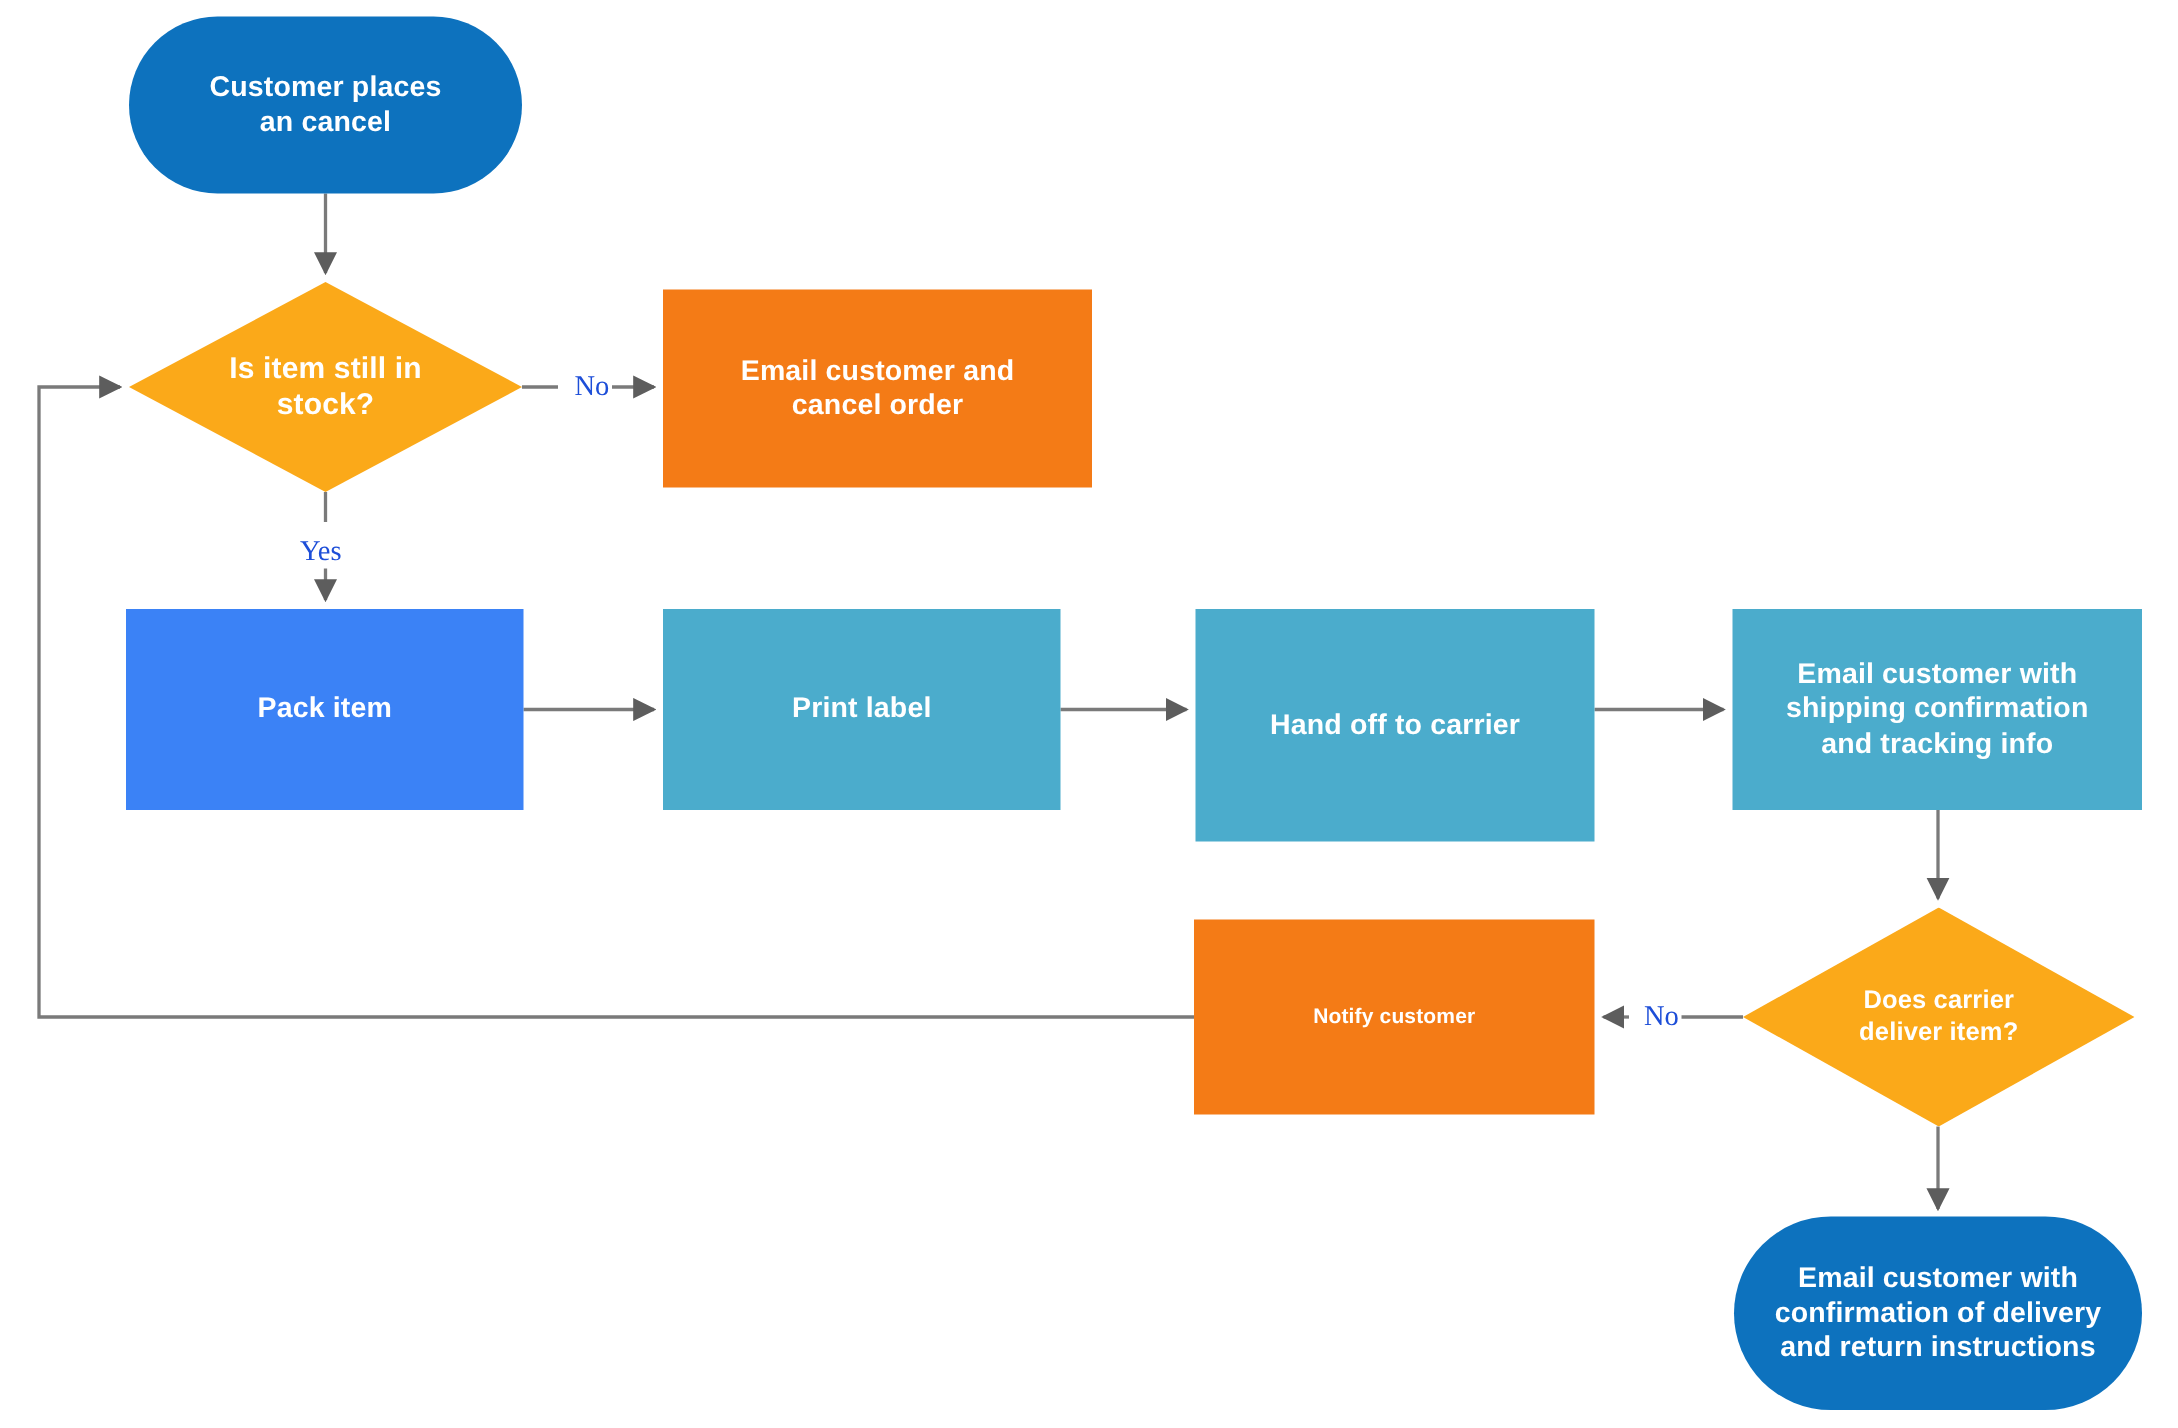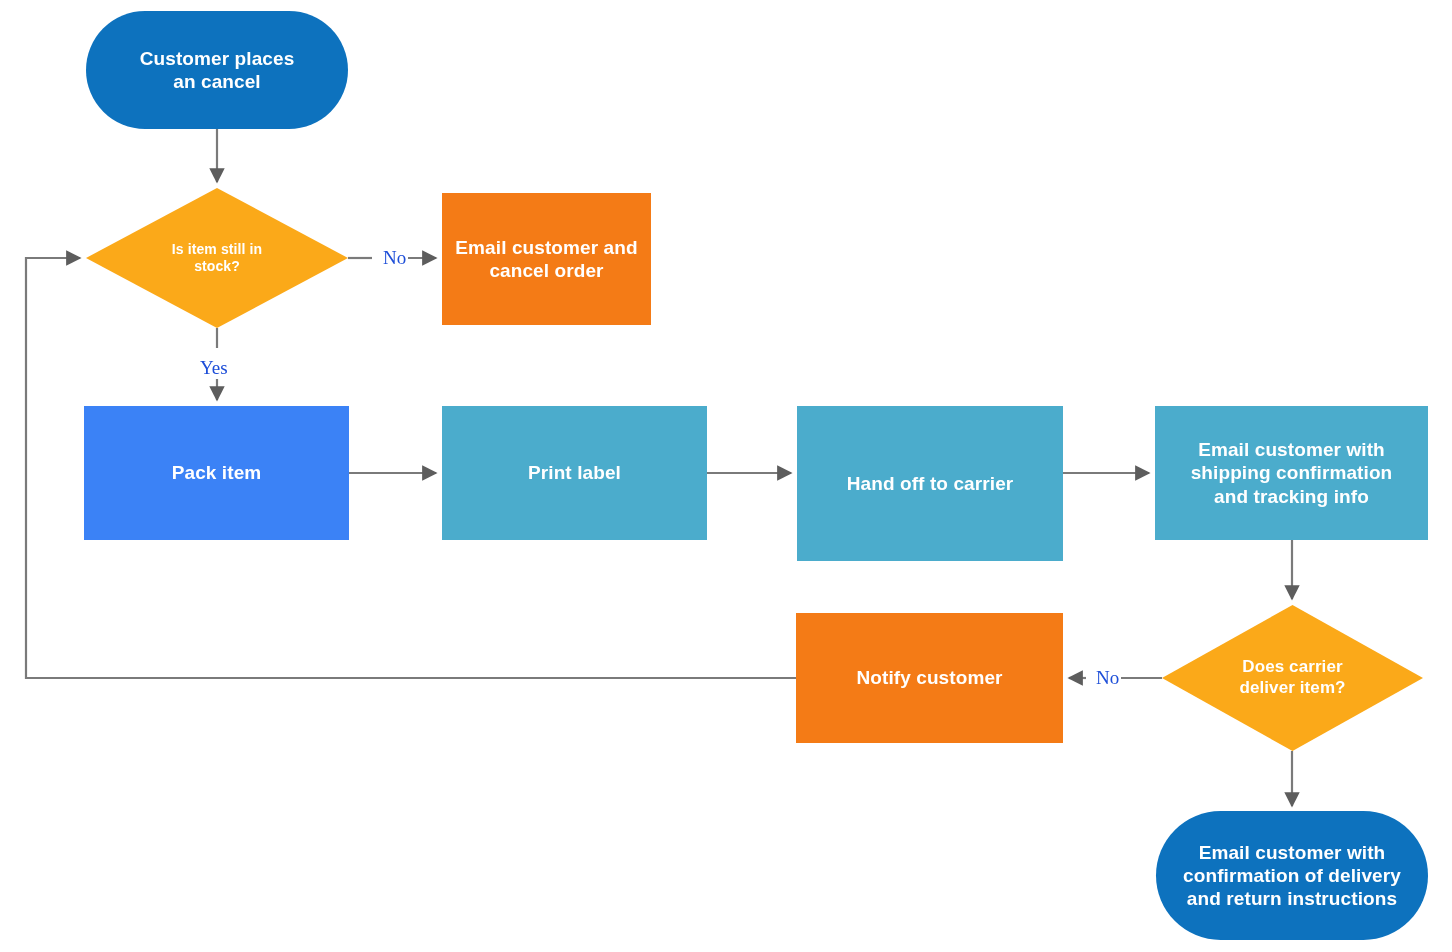--- a/index.html
+++ b/index.html
@@ -130,29 +130,29 @@
     <g>
       <path d="M 796 678 L 26 678 L 26 258 L 80 258" stroke="#7a7a7a" stroke-width="2.2" fill="none" marker-end="url(#arrow)"></path>
     </g>
   </svg>
 
   <div class="node terminal" style="left: 86px; top: 11px; width: 262px; height: 118px; font-size: 19px; background: rgb(13, 114, 190);">
     <span class="label">Customer places
 an cancel</span>
   </div>
 
-  <div class="node decision" style="left: 86px; top: 188px; width: 262px; height: 140px; font-size: 14px;">
+  <div class="node decision" style="left: 86px; top: 188px; width: 262px; height: 140px; font-size: 20px;">
     <svg class="diamond-shape" viewBox="0 0 100 100" preserveAspectRatio="none">
       <polygon points="50,0 100,50 50,100 0,50" fill="#FBA919"></polygon>
     </svg>
     <span class="label">Is item still in
 stock?</span>
   </div>
 
-  <div class="node process" style="left: 442px; top: 193px; width: 209px; height: 132px; font-size: 19px; background: rgb(244, 123, 22); text-align: center;">
+  <div class="node process" style="left: 442px; top: 193px; width: 286px; height: 132px; font-size: 19px; background: rgb(244, 123, 22); text-align: center;">
     <span class="label">Email customer and
 cancel order</span>
   </div>
 
   <div class="node process" style="left: 84px; top: 406px; width: 265px; height: 134px; font-size: 19px; background: #3b82f6;">
     <span class="label">Pack item</span>
   </div>
 
   <div class="node process" style="left: 442px; top: 406px; width: 265px; height: 134px; font-size: 19px; background: rgb(75, 172, 204);">
     <span class="label">Print label</span>
@@ -161,21 +161,21 @@
   <div class="node process" style="left: 797px; top: 406px; width: 266px; height: 155px; font-size: 19px; background: rgb(75, 172, 204);">
     <span class="label">Hand off to carrier</span>
   </div>
 
   <div class="node process" style="left: 1155px; top: 406px; width: 273px; height: 134px; font-size: 19px; background: rgb(75, 172, 204);">
     <span class="label">Email customer with
 shipping confirmation
 and tracking info</span>
   </div>
 
-  <div class="node process" style="left: 796px; top: 613px; width: 267px; height: 130px; font-size: 19px; background: rgb(244, 123, 22);">
+  <div class="node process" style="left: 796px; top: 613px; width: 267px; height: 130px; font-size: 14px; background: rgb(244, 123, 22);">
     <span class="label">Notify customer</span>
   </div>
 
   <div class="node decision" style="left: 1162px; top: 605px; width: 261px; height: 146px; font-size: 17px;">
     <svg class="diamond-shape" viewBox="0 0 100 100" preserveAspectRatio="none">
       <polygon points="50,0 100,50 50,100 0,50" fill="#FBA919"></polygon>
     </svg>
     <span class="label">Does carrier
 deliver item?</span>
   </div>

